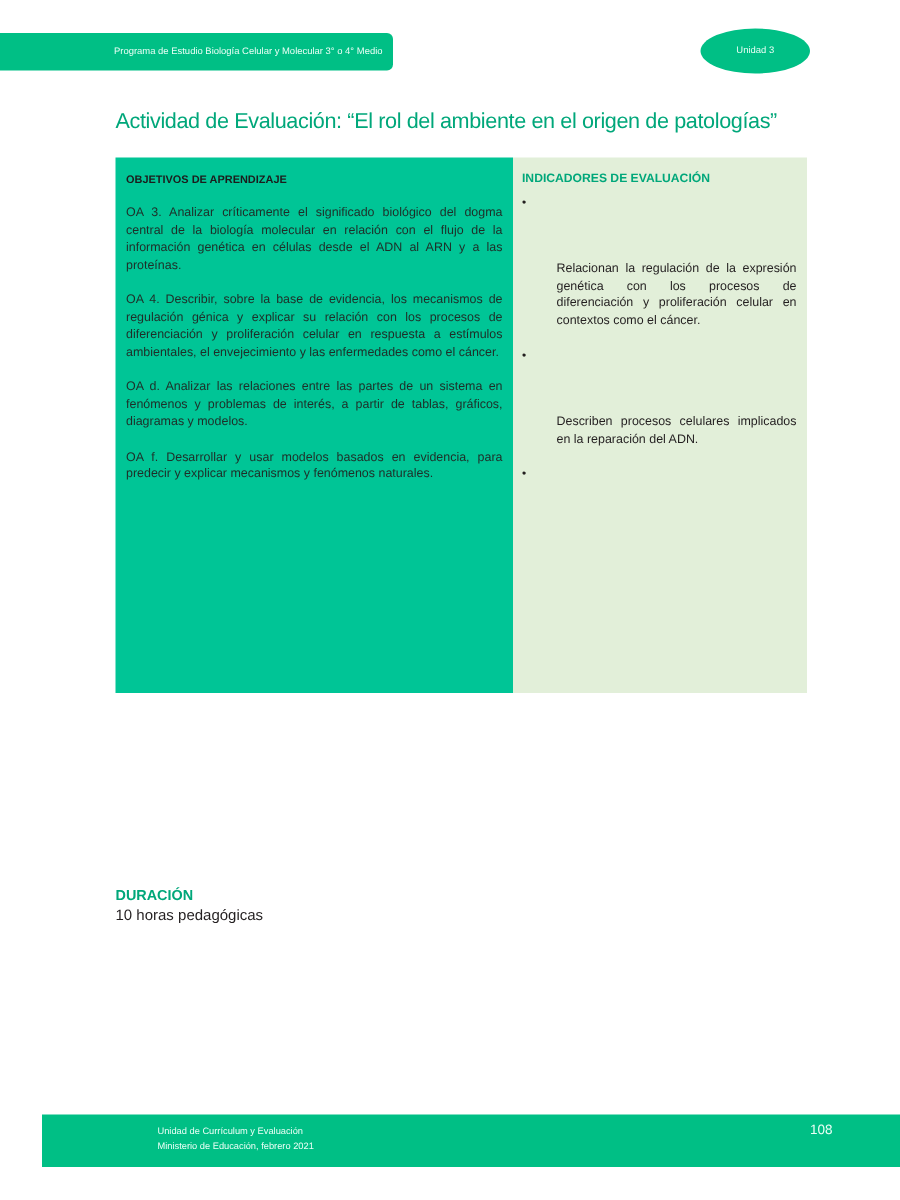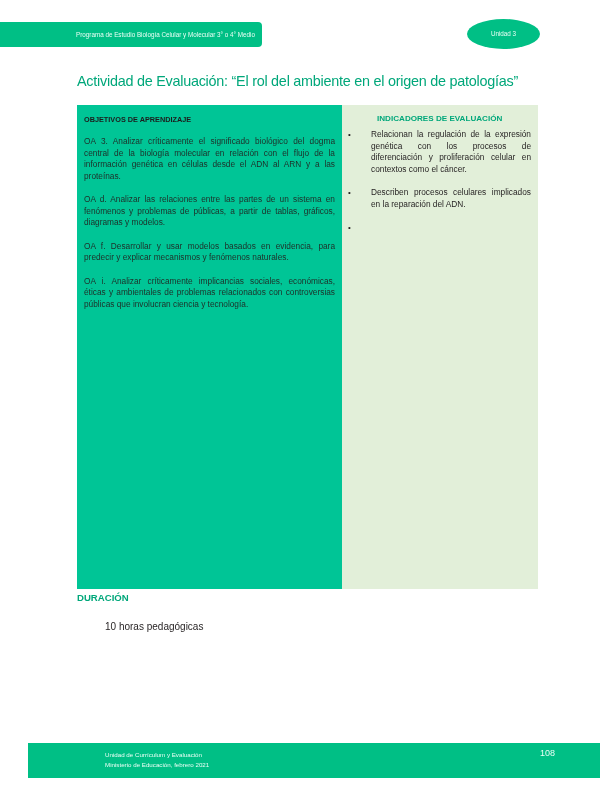--- a/index.html
+++ b/index.html
@@ -14,39 +14,39 @@
     .unit-pill {
       position: absolute; left: 467px; top: 19px; width: 73px; height: 30px;
       background: #00bf85; border-radius: 50%;
       color: #eafff6; font-size: 6.3px; line-height: 30px; text-align: center;
     }
     .page-title {
       position: absolute; left: 77px; top: 73px; width: 470px;
       color: #00a77a; font-size: 14.4px; font-weight: normal; letter-spacing: -0.25px;
     }
 
-    .table { position: absolute; left: 77px; top: 105px; width: 461px; height: 484px; display: flex; }
+    .table { position: absolute; left: 77px; top: 105px; width: 461px; height: 357px; display: flex; }
     .col-left { width: 265px; height: 100%; background: #00c596; padding: 10px 7px 0 7px; }
     .col-right { width: 196px; height: 100%; background: #e2efd9; padding: 9px 7px 0 6px; }
 
     .col-head-left { font-size: 7.3px; font-weight: bold; color: #1c1c1c; margin-bottom: 5px; }
-    .col-head-right { font-size: 8.1px; font-weight: bold; color: #00a77a; margin-bottom: 6px; margin-left: 29px; }
+    .col-head-right { font-size: 8.1px; font-weight: bold; color: #00a77a; margin-bottom: 6px; }
 
     .oa-item {
       font-size: 8.3px; line-height: 11.5px; color: #1e2e28; text-align: justify;
       margin-bottom: 12px;
     }
     .oa-item:first-of-type { margin-top: 12px; }
 
     .ind-item { display: flex; font-size: 8.3px; line-height: 11.5px; color: #231f20; margin-bottom: 12px; }
     .bullet { width: 23px; flex: none; font-size: 8px; padding-left: 0; }
-    .ind-text { text-align: justify; flex: 1; }
+    .ind-text { text-align: justify; flex: 1; margin-top: 44px; }
 
     .duration-label { position: absolute; left: 77px; top: 592px; color: #00a77a; font-size: 9.6px; font-weight: bold; }
-    .duration-value { position: absolute; left: 77px; top: 621px; color: #231f20; font-size: 10px; margin-left: 28px; }
+    .duration-value { position: absolute; left: 77px; top: 605px; color: #231f20; font-size: 10px; }
 
     .footer {
       position: absolute; left: 0; top: 743px; width: 600px; height: 35px; background: #00bf85; margin-left: 28px;
     }
     .footer-line1, .footer-line2 { position: absolute; left: 77px; color: #eafff6; font-size: 6.2px; }
     .footer-line1 { top: 8px; }
     .footer-line2 { top: 18px; }
     .page-number { position: absolute; left: 512px; top: 5px; color: #eafff6; font-size: 9px; }
   </style>
 </head>
@@ -58,23 +58,23 @@
 <div class="unit-pill">
   <span>Unidad 3</span>
 </div>
 
 <h1 class="page-title">Actividad de Evaluación: “El rol del ambiente en el origen de patologías”</h1>
 
 <div class="table">
   <div class="col-left">
     <div class="col-head-left">OBJETIVOS DE APRENDIZAJE</div>
     <p class="oa-item">OA 3. Analizar críticamente el significado biológico del dogma central de la biología molecular en relación con el flujo de la información genética en células desde el ADN al ARN y a las proteínas.</p>
-    <p class="oa-item">OA d. Analizar las relaciones entre las partes de un sistema en fenómenos y problemas de públicas, a partir de tablas, gráficos, diagramas y modelos.</p>
+    <p class="oa-item">OA 4. Describir, sobre la base de evidencia, los mecanismos de regulación génica y explicar su relación con los procesos de diferenciación y proliferación celular en respuesta a estímulos ambientales, el envejecimiento y las enfermedades como el cáncer.</p>
+    <p class="oa-item">OA d. Analizar las relaciones entre las partes de un sistema en fenómenos y problemas de interés, a partir de tablas, gráficos, diagramas y modelos.</p>
     <p class="oa-item">OA f. Desarrollar y usar modelos basados en evidencia, para predecir y explicar mecanismos y fenómenos naturales.</p>
-    <p class="oa-item">OA i. Analizar críticamente implicancias sociales, económicas, éticas y ambientales de problemas relacionados con controversias públicas que involucran ciencia y tecnología.</p>
   </div>
   <div class="col-right">
     <div class="col-head-right">INDICADORES DE EVALUACIÓN</div>
     <div class="ind-item">
       <span class="bullet">•</span>
       <span class="ind-text">Relacionan la regulación de la expresión genética con los procesos de diferenciación y proliferación celular en contextos como el cáncer.</span>
     </div>
     <div class="ind-item">
       <span class="bullet">•</span>
       <span class="ind-text">Describen procesos celulares implicados en la reparación del ADN.</span>

